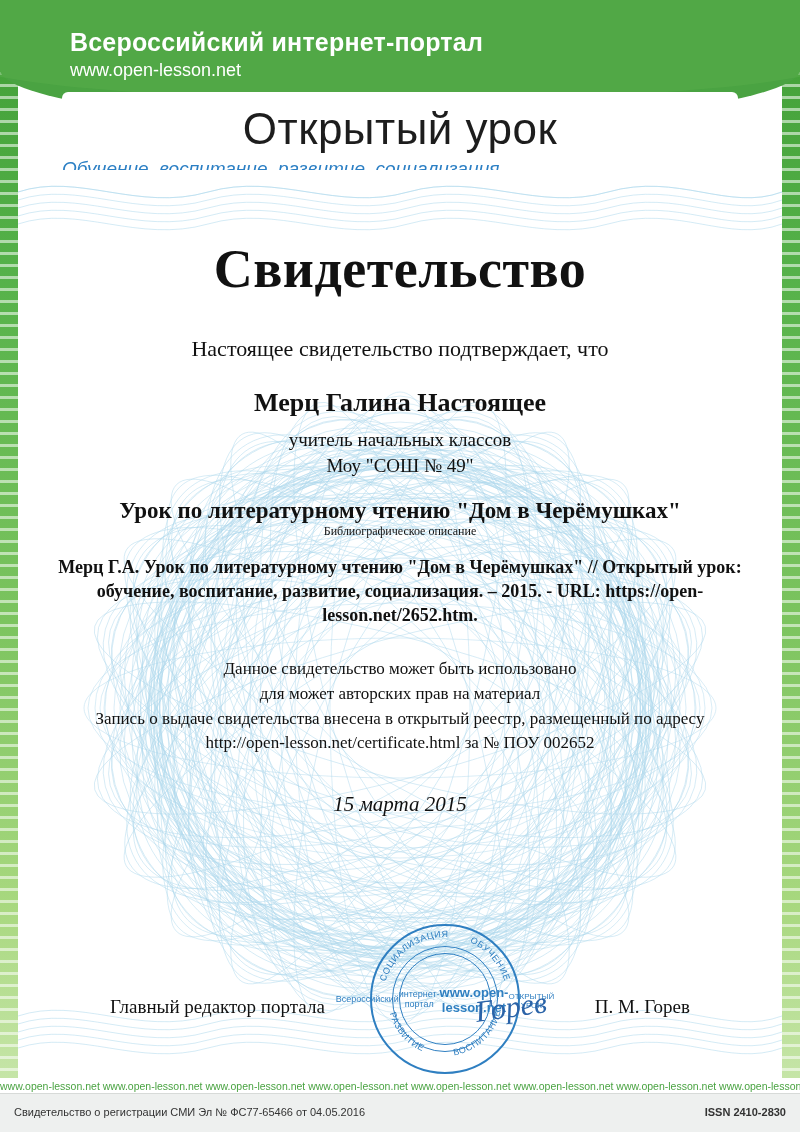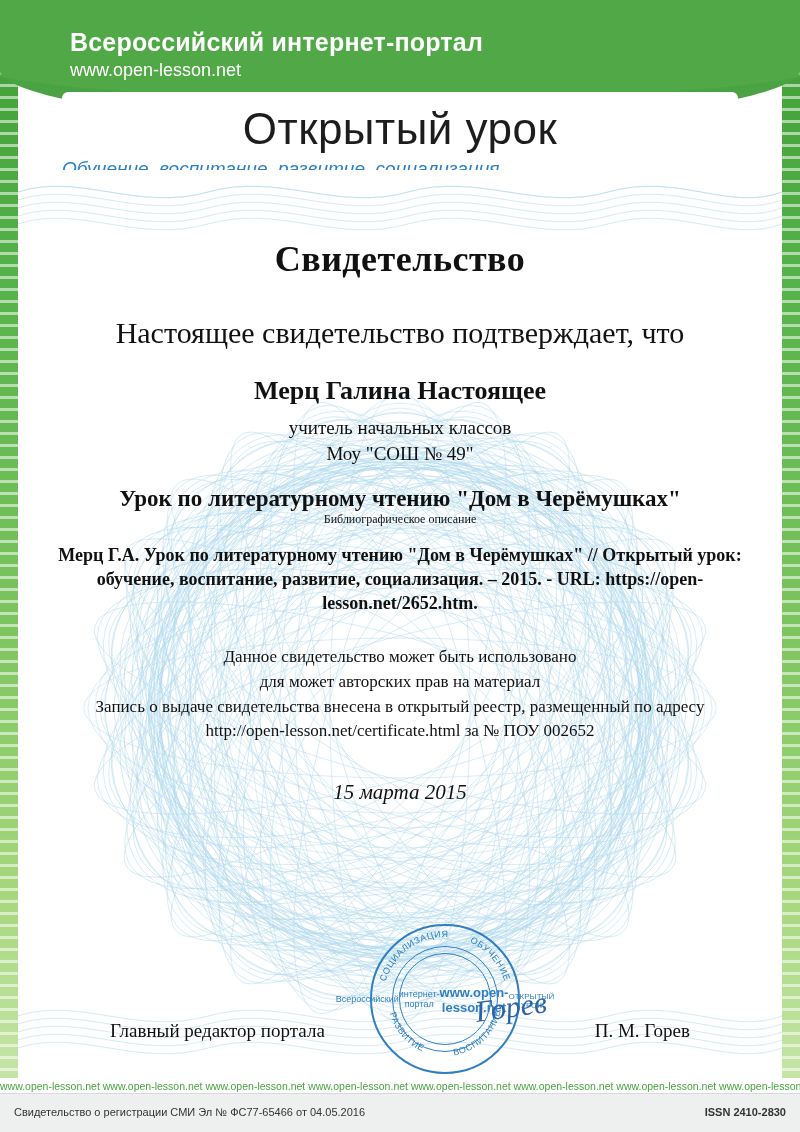--- a/index.html
+++ b/index.html
@@ -131,27 +131,27 @@
   
   .body-content {
     position: absolute;
     left: 30px;
     right: 30px;
     top: 200px;
     text-align: center;
     color: #111111;
   }
   .cert-title {
-    font-size: 36px;
+    font-size: 54px;
     font-weight: bold;
     letter-spacing: 0.5px;
     margin-top: 38px;
   }
   .cert-intro {
-    font-size: 30px;
+    font-size: 22px;
     margin-top: 36px;
   }
   .recipient {
     font-size: 26px;
     font-weight: bold;
     margin-top: 26px;
   }
   .recipient-role {
     font-size: 19px;
     margin-top: 10px;
@@ -185,21 +185,21 @@
     font-size: 21px;
     font-style: italic;
     margin-top: 36px;
   }
 
   
   .sign-row {
     position: absolute;
     left: 40px;
     right: 40px;
-    bottom: 84px;
+    bottom: 108px;
     height: 30px;
     font-family: Liberation Serif, serif;
   }
   .sign-left {
     position: absolute;
     left: 70px;
     top: 2px;
     font-size: 19px;
     color: #111;
   }

